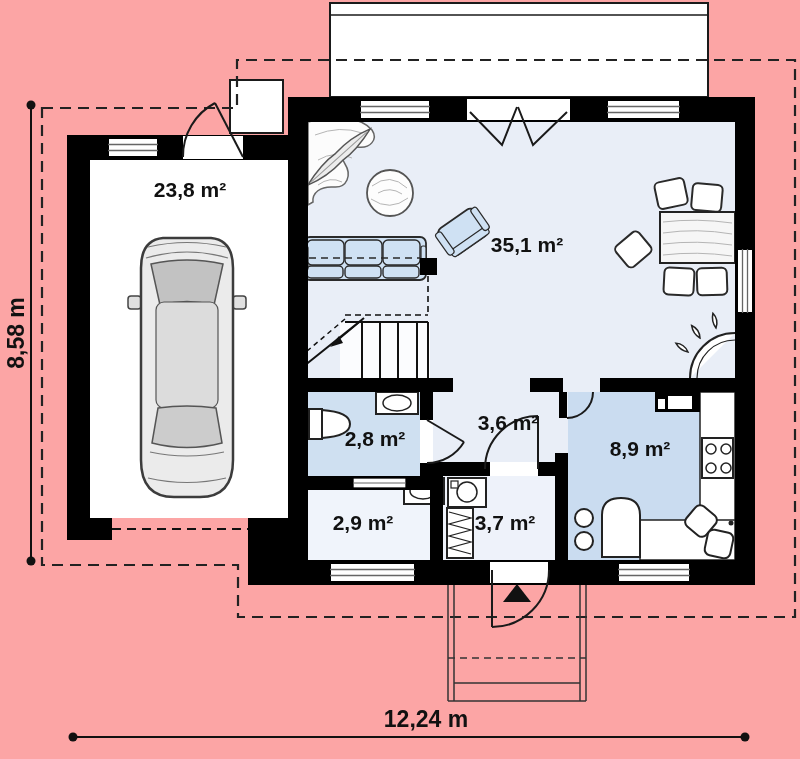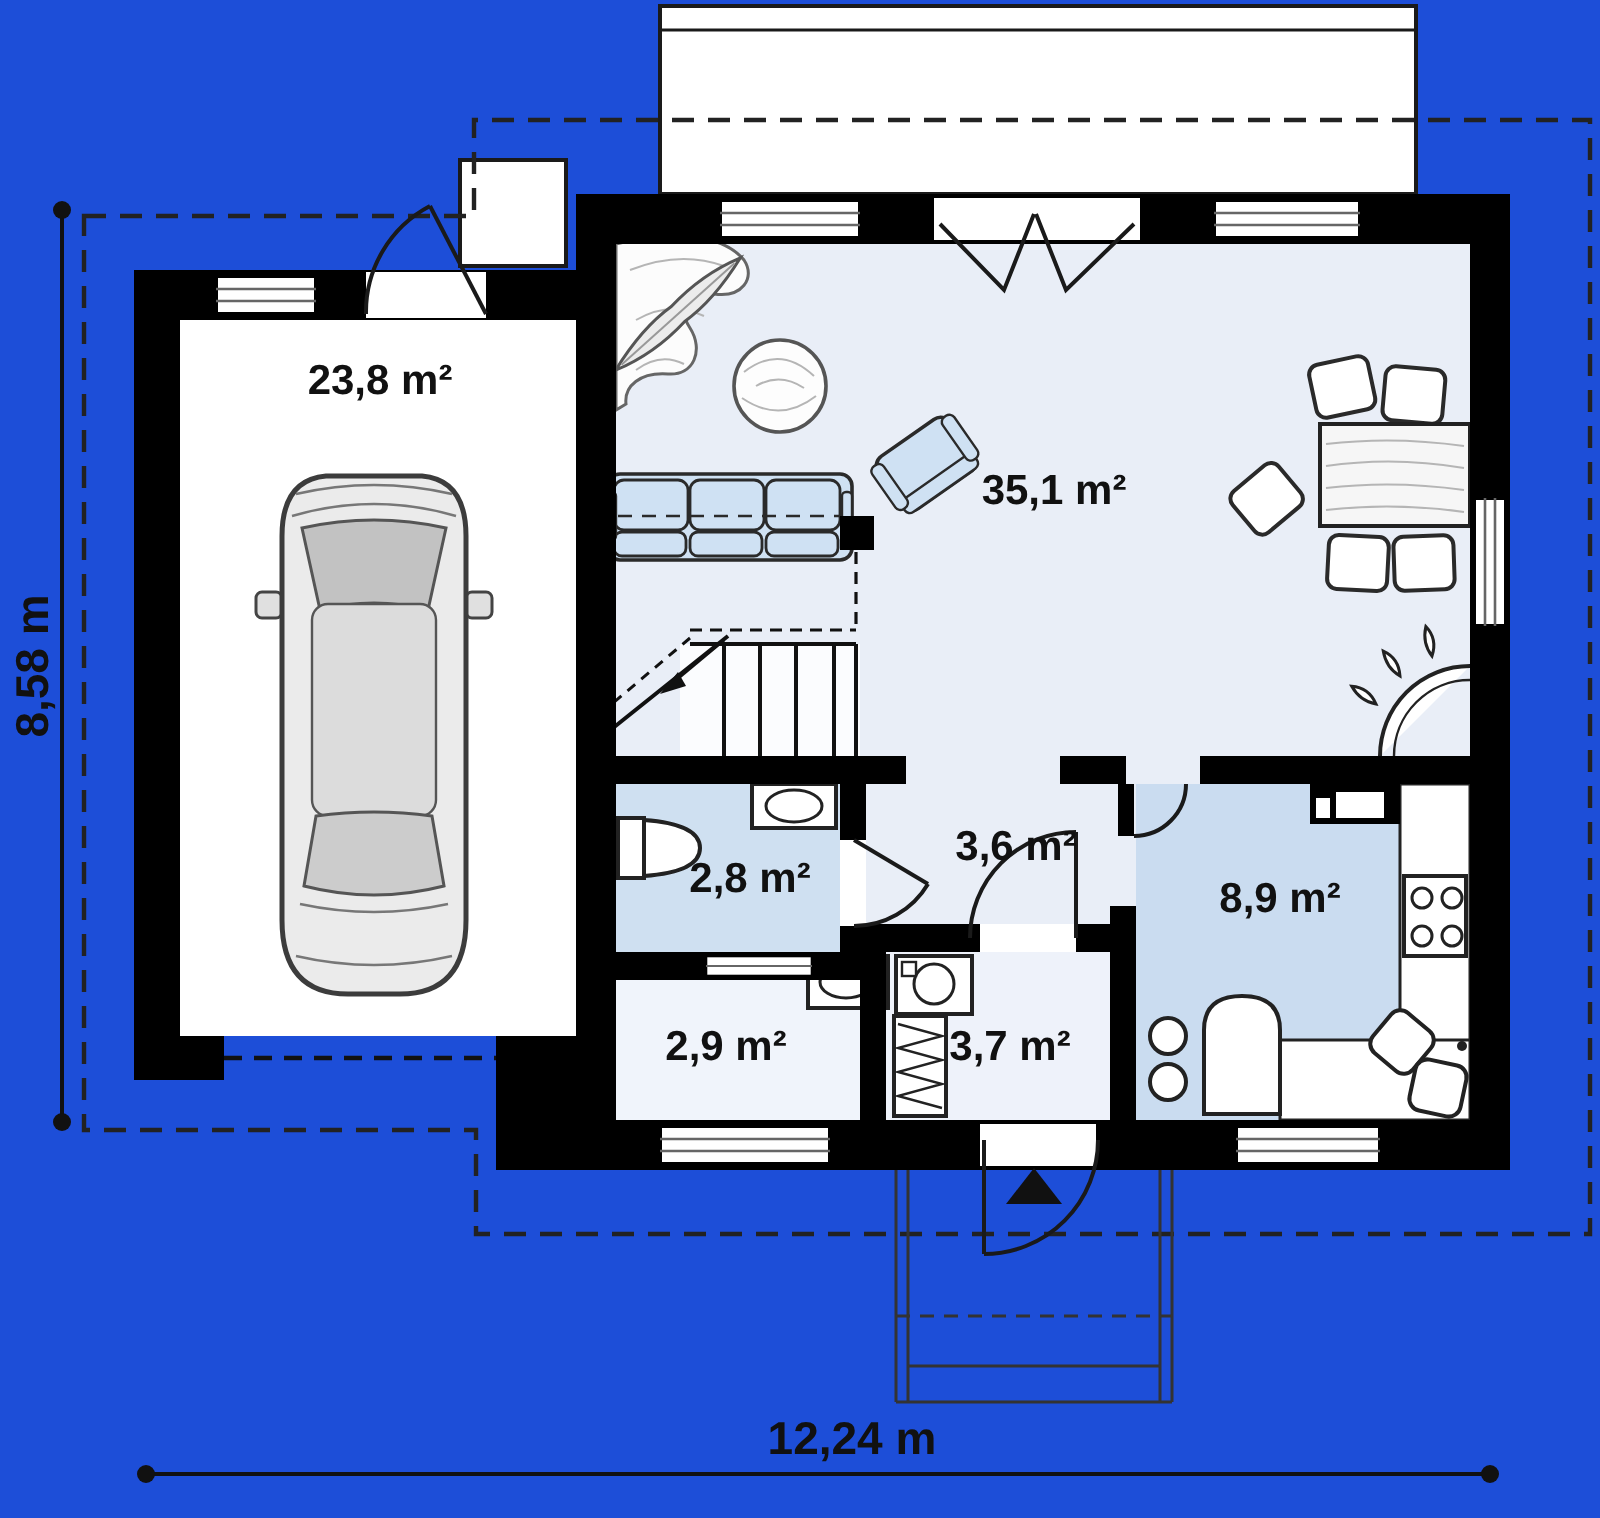--- a/index.html
+++ b/index.html
@@ -1,16 +1,16 @@
 <!DOCTYPE html>
 <html><head>
 <meta charset="utf-8">
 <style>
   html,body{margin:0;padding:0;background:#ffffff;}
-  #stage{position:relative;width:800px;height:759px;background:#1d4ed8;overflow:hidden;
+  #stage{position:relative;width:800px;height:759px;background:#fca5a5;overflow:hidden;
          font-family:"Liberation Sans", sans-serif;}
   svg{position:absolute;left:0;top:0;}
   text{font-family:"Liberation Sans", sans-serif;font-weight:bold;fill:#111111;}
   .room-label{font-size:21px;}
   .dim-label{font-size:23px;}
   .wall{fill:#000000;}
   .thinline{stroke:#333333;stroke-width:1.5;fill:none;}
   .doorarc{stroke:#1a1a1a;stroke-width:2;fill:none;}
   .grain{stroke:#b5b5b5;stroke-width:1;fill:none;}
 </style>

